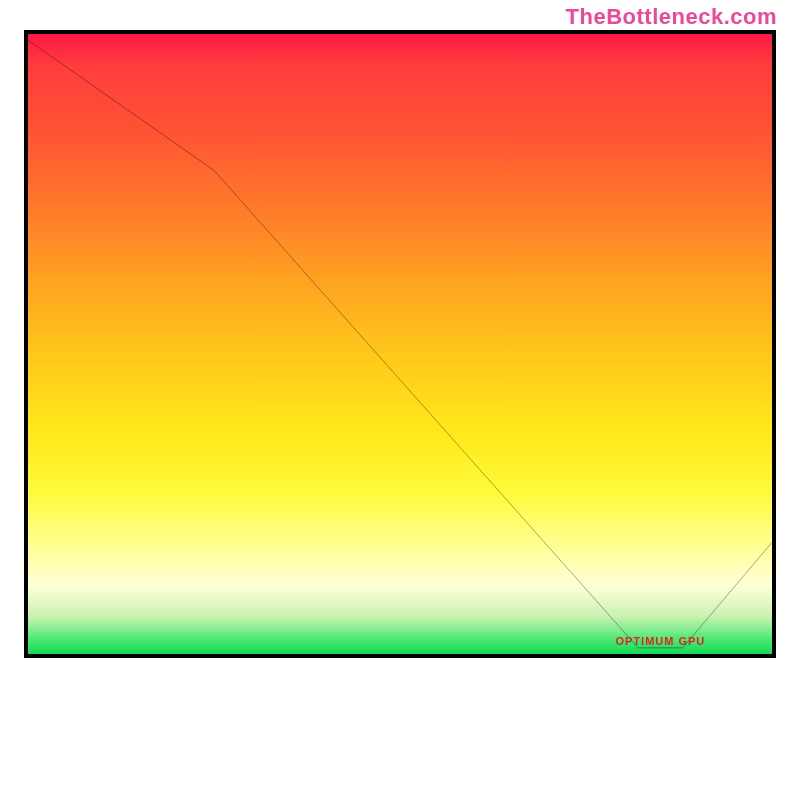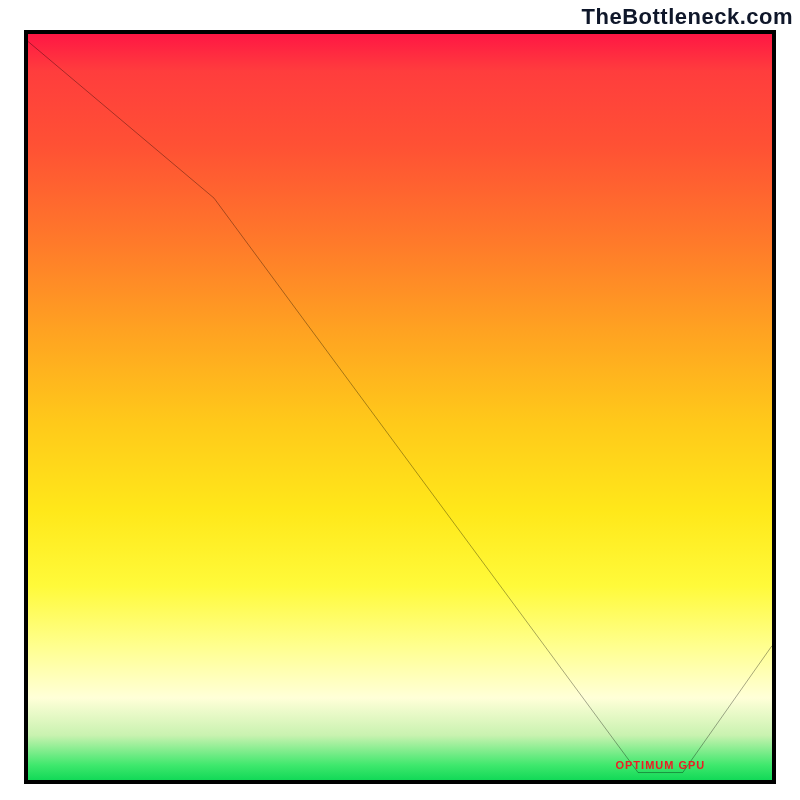--- a/index.html
+++ b/index.html
@@ -12,32 +12,32 @@
   }
   .container {
     position: relative;
     width: 800px;
     height: 800px;
     background: #ffffff;
   }
   .watermark {
     position: absolute;
     top: 4px;
-    right: 7px;
-    color: #0f172a;
+    right: 23px;
+    color: #ec4899;
     font-size: 22px;
     font-weight: 600;
     letter-spacing: 0.5px;
   }
   .plot {
     position: absolute;
     left: 24px;
     top: 30px;
     width: 752px;
-    height: 754px;
+    height: 628px;
     box-sizing: border-box;
     border: 4px solid #000000;
     background: linear-gradient(
       to bottom,
       #ff1744 0%,
       #ff3d3d 5%,
       #ff5134 15%,
       #ff7a2a 28%,
       #ffa321 40%,
       #ffc91a 52%,

